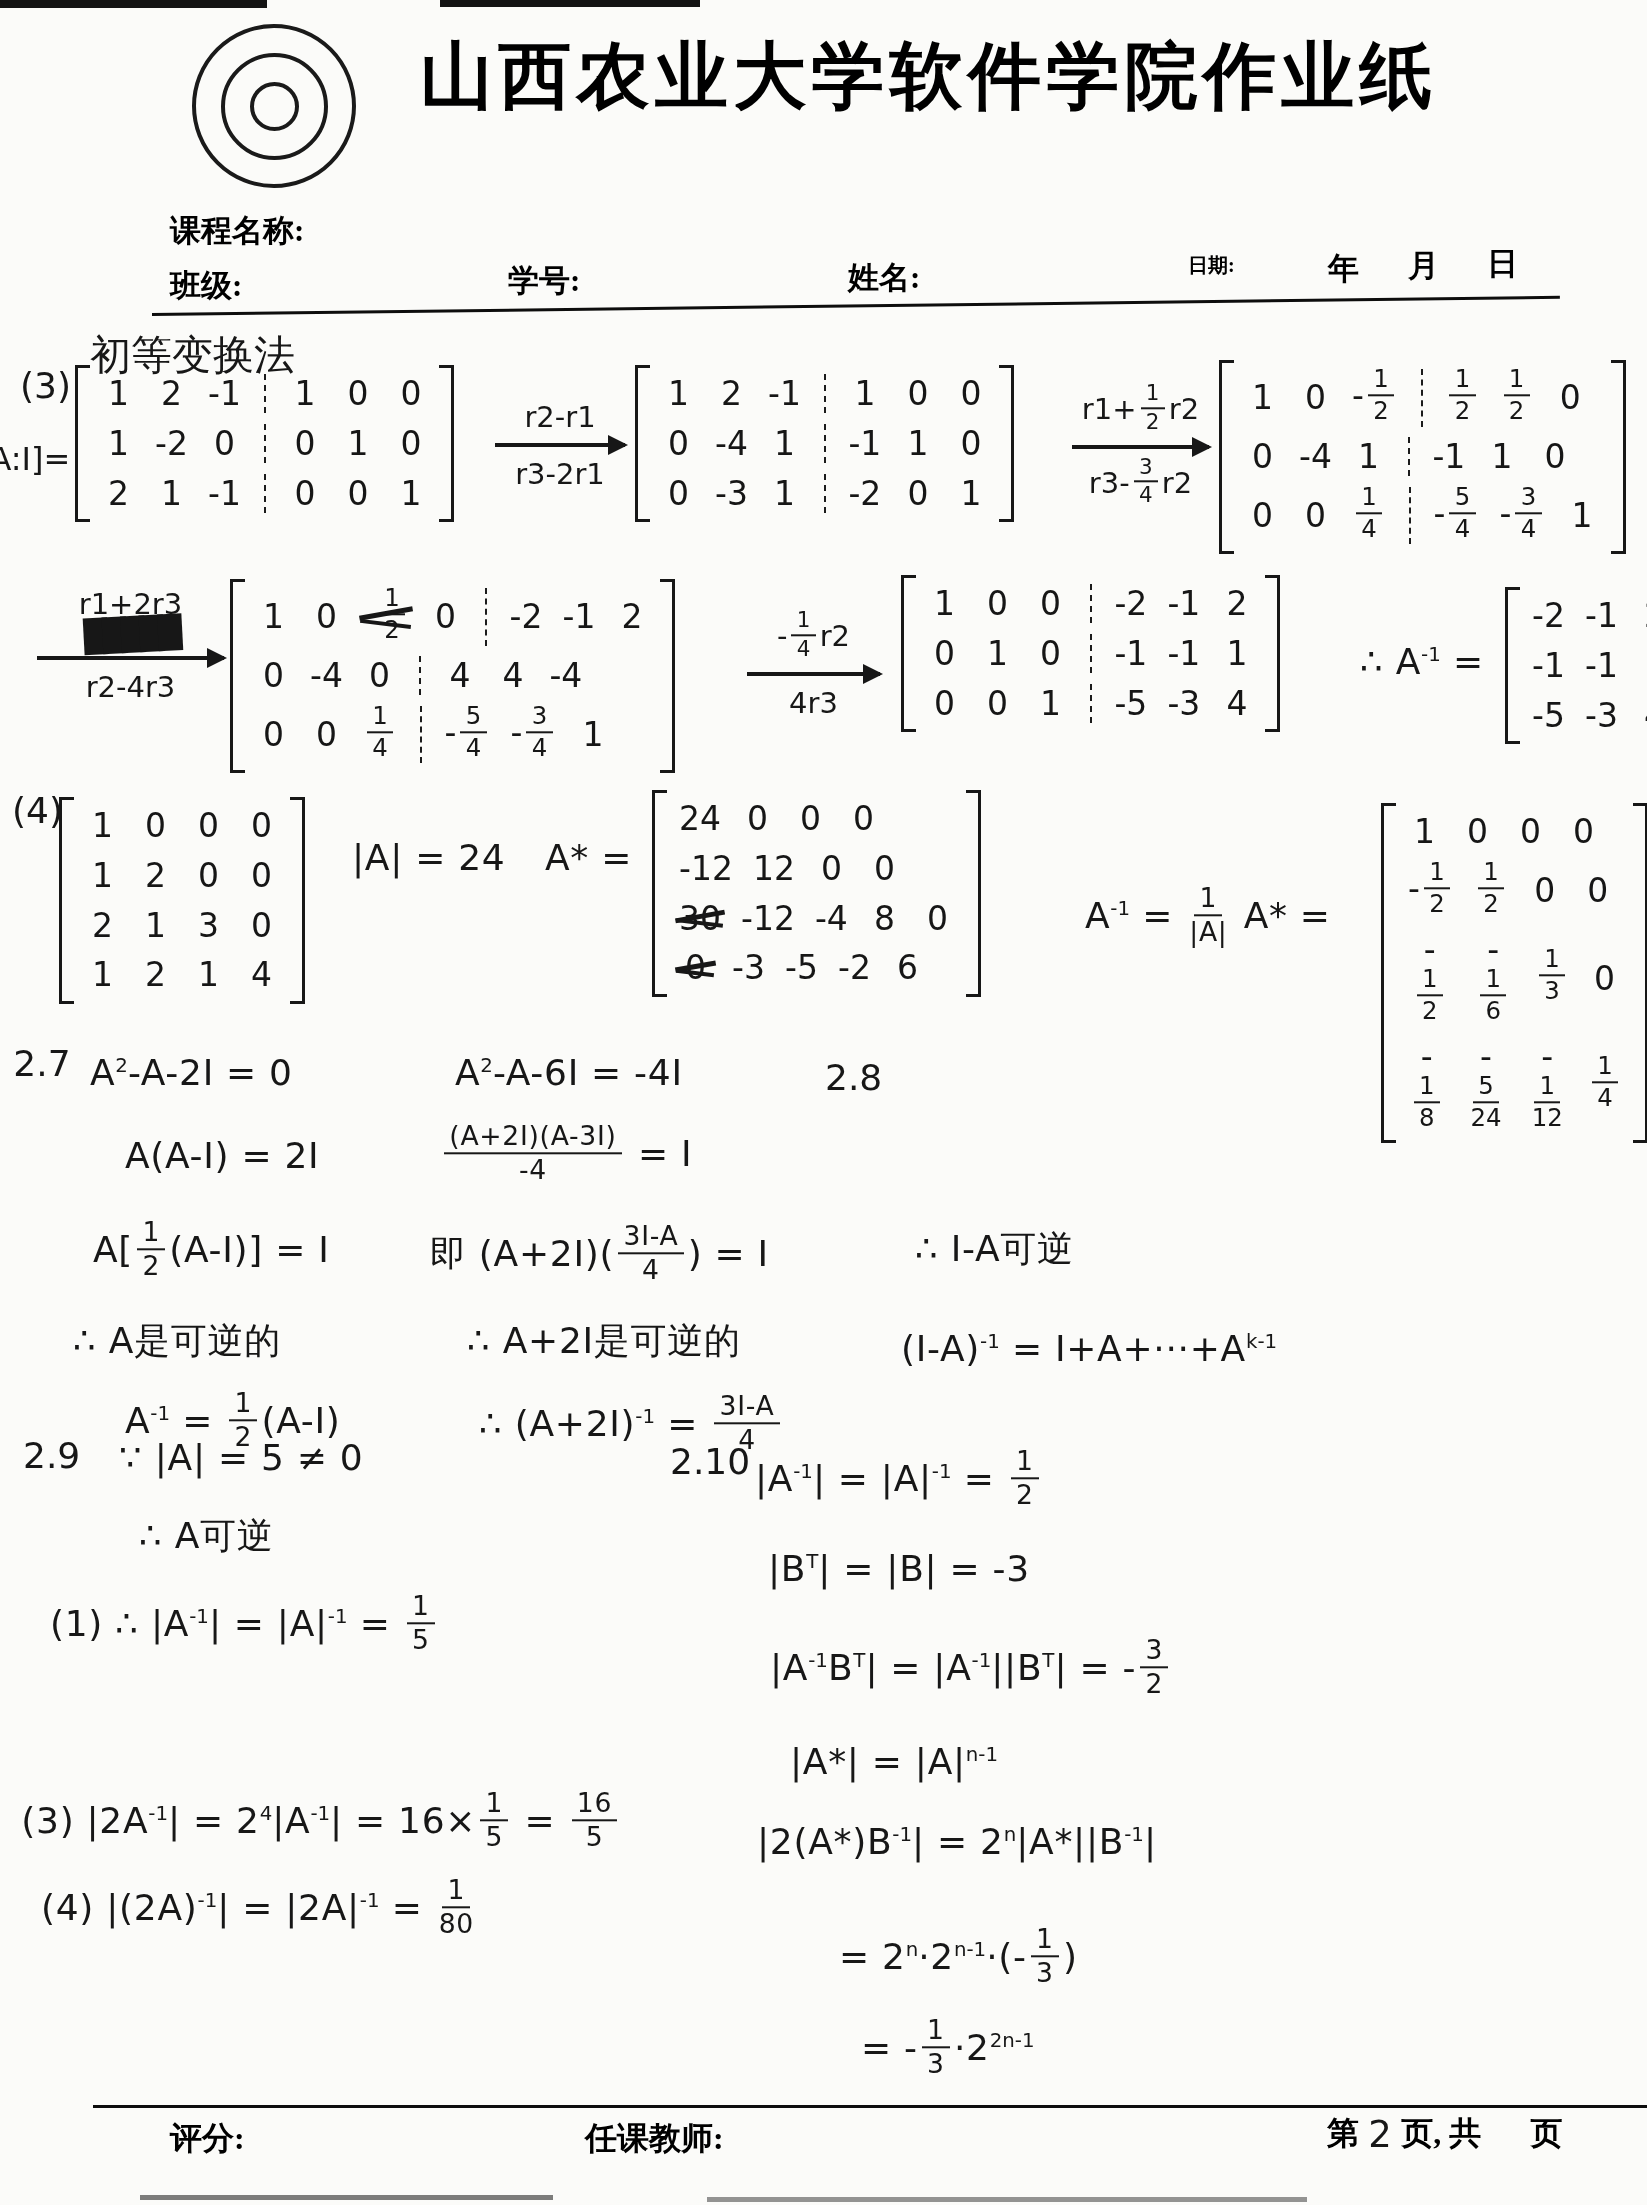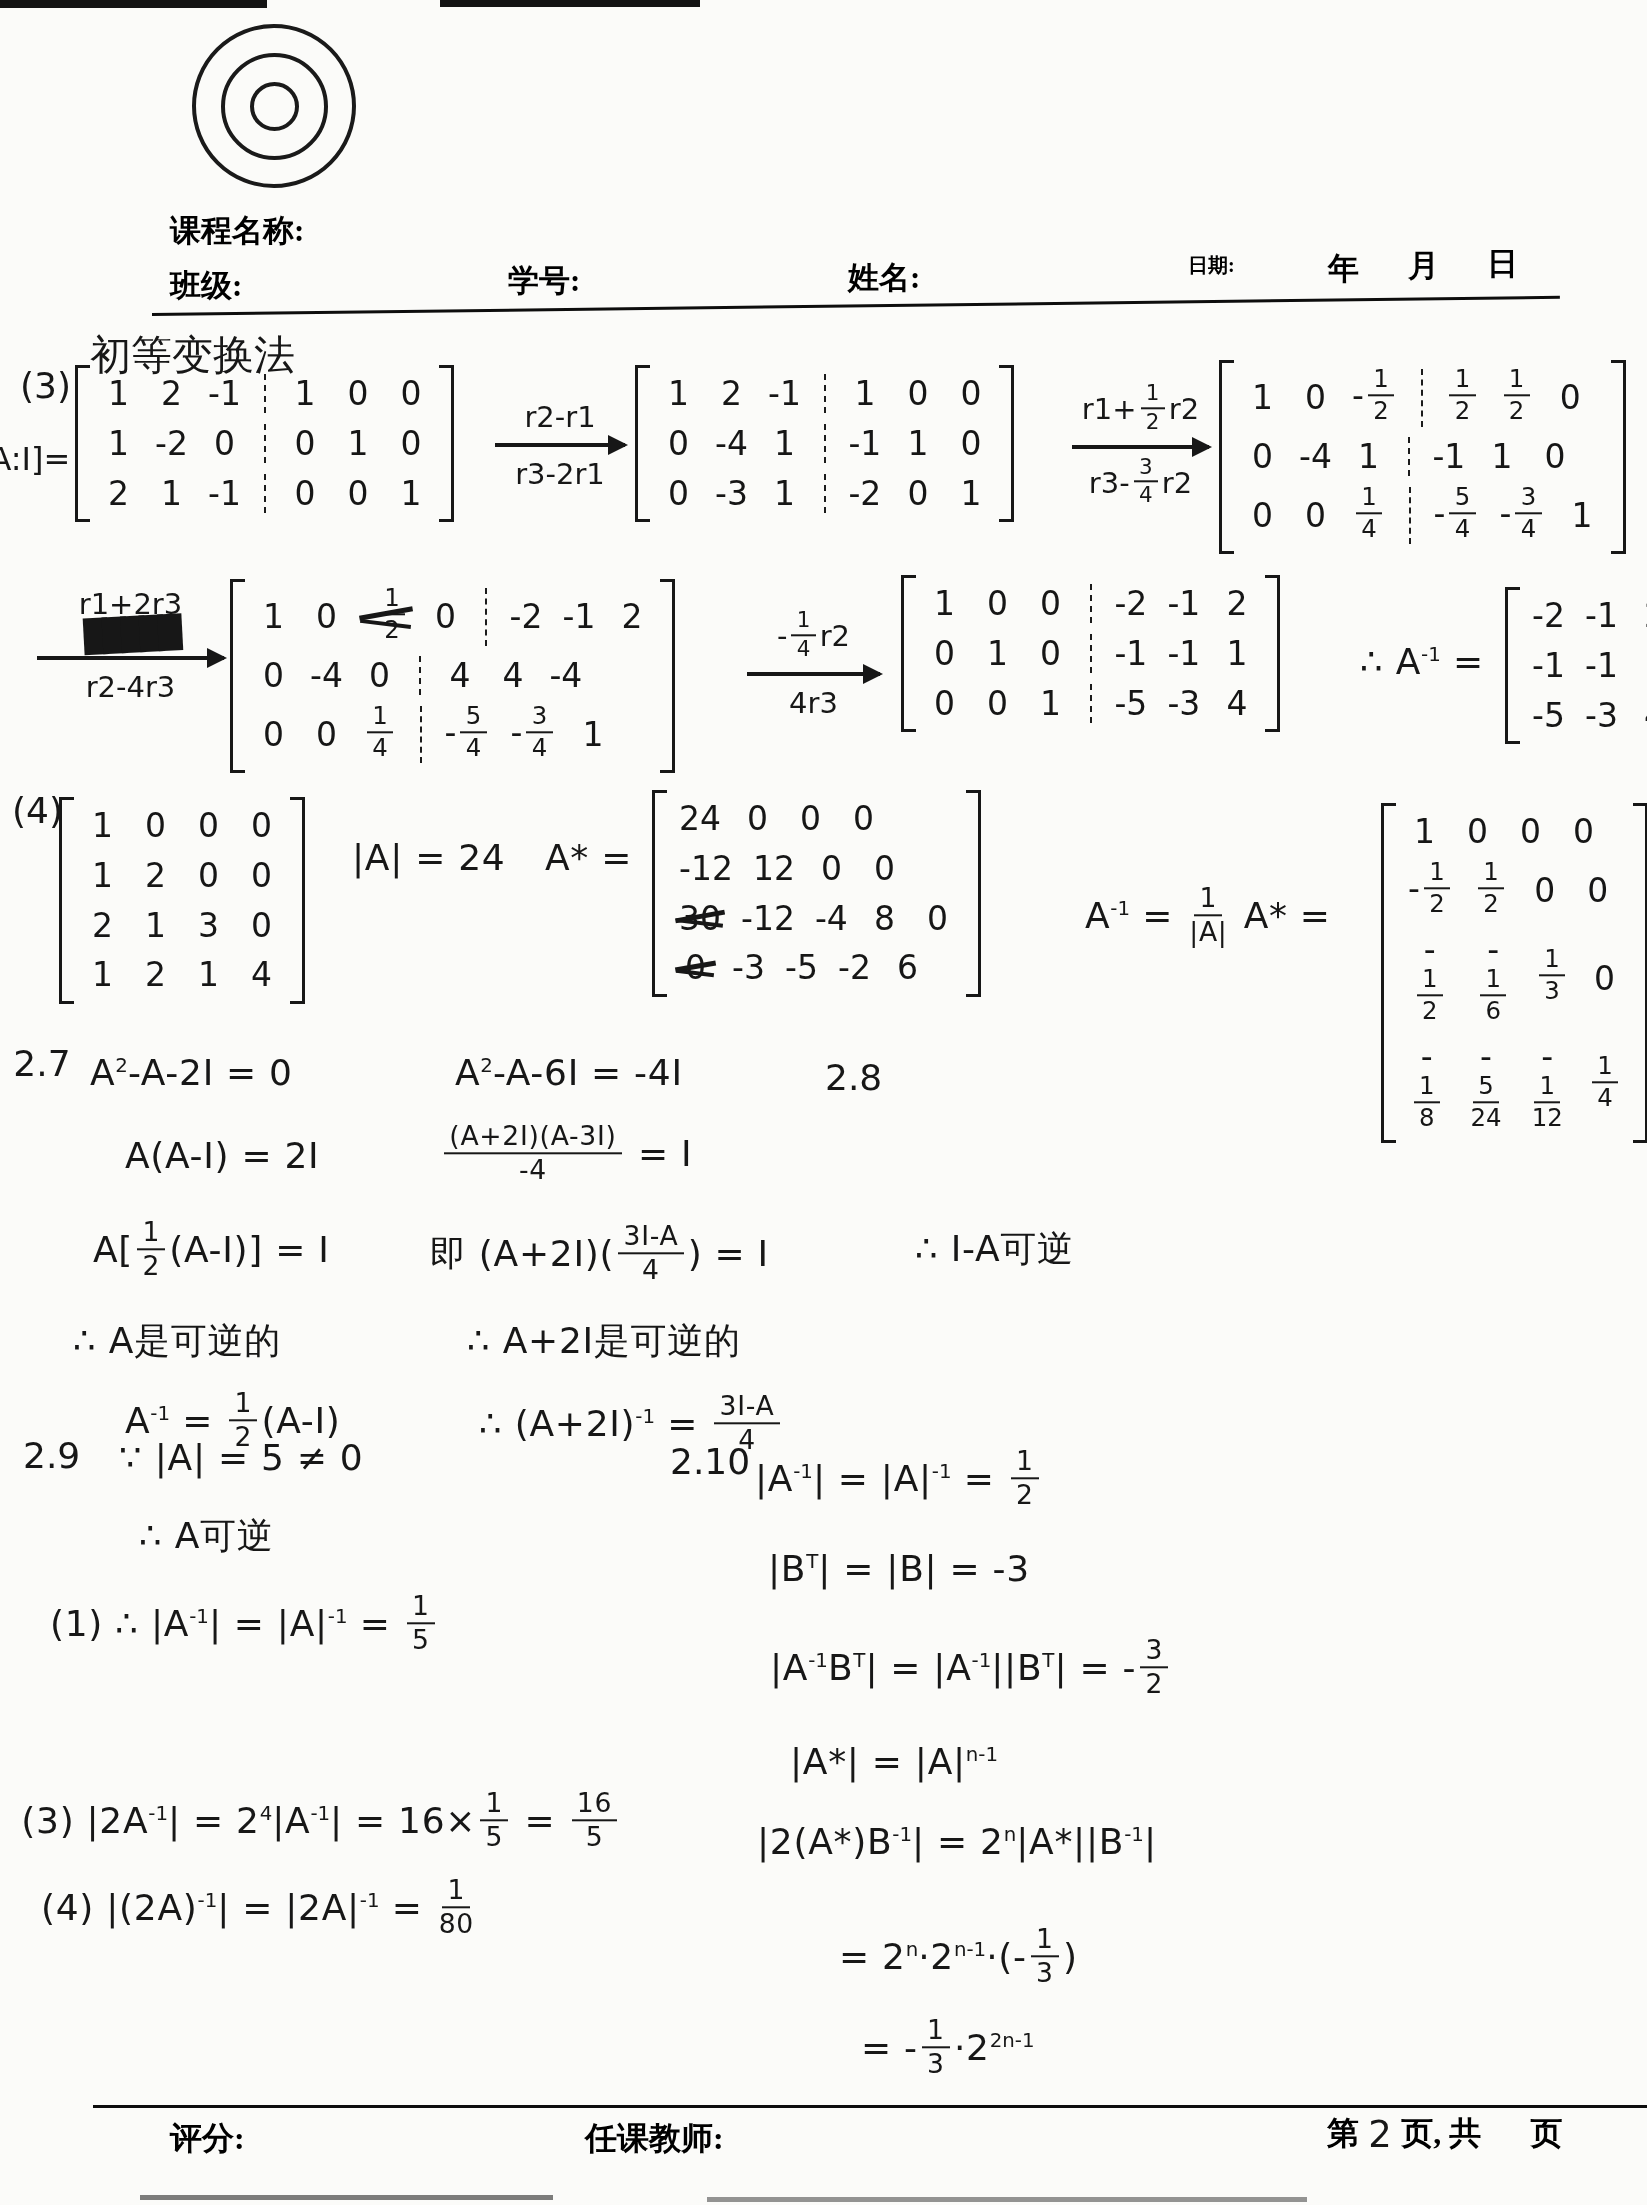--- a/index.html
+++ b/index.html
@@ -49,20 +49,21 @@
 <div id="page">
 
   <div class="abs artifact" style="left:0;top:0;width:267px;height:8px"></div>
   <div class="abs artifact" style="left:440px;top:0;width:260px;height:6.7px"></div>
 
   <div class="abs seal" style="left:192px;top:24px">
     <div class="seal-in">
       <div class="seal-core"></div>
     </div>
   </div>
+  <div class="abs print" style="left:420px;top:28px;font-size:73px;letter-spacing:5.3px;white-space:nowrap">山西农业大学软件学院作业纸</div>
 
   <div class="abs print" style="left:170px;top:210px;font-size:31px">课程名称:</div>
   <div class="abs print" style="left:170px;top:265px;font-size:31px">班级:</div>
   <div class="abs print" style="left:508px;top:260px;font-size:31px">学号:</div>
   <div class="abs print" style="left:848px;top:257px;font-size:31px">姓名:</div>
   <div class="abs print" style="left:1188px;top:252px;font-size:20px">日期:</div>
   <div class="abs print" style="left:1328px;top:248px;font-size:31px">年</div>
   <div class="abs print" style="left:1408px;top:245px;font-size:31px">月</div>
   <div class="abs print" style="left:1487px;top:243px;font-size:31px">日</div>
   <div class="abs rule" style="left:152px;top:313px;width:1408px;height:3.3px;transform:rotate(-0.7deg);transform-origin:left center"></div>
@@ -485,20 +486,21 @@
         <span class="fd">4</span>
       </span>) = I</div>
   <div class="abs hw line" style="left:467px;top:1317px">∴ A+2I是可逆的</div>
   <div class="abs hw line" style="left:479px;top:1395px">∴ (A+2I)<sup>-1</sup> = <span class="frac">
         <span class="fn">3I-A</span>
         <span class="fd">4</span>
       </span></div>
 
   <div class="abs hw" style="left:825px;top:1057px;font-size:36px">2.8</div>
   <div class="abs hw line" style="left:915px;top:1225px">∴ I-A可逆</div>
+  <div class="abs hw line" style="left:901px;top:1328px">(I-A)<sup>-1</sup> = I+A+···+A<sup>k-1</sup></div>
 
   <div class="abs hw" style="left:23px;top:1435px;font-size:36px">2.9</div>
   <div class="abs hw line" style="left:119px;top:1437px">∵ |A| = 5 ≠ 0</div>
   <div class="abs hw line" style="left:139px;top:1512px">∴ A可逆</div>
   <div class="abs hw line" style="left:50px;top:1595px">(1) ∴ |A<sup>-1</sup>| = |A|<sup>-1</sup> = <span class="frac">
         <span class="fn">1</span>
         <span class="fd">5</span>
       </span></div>
   <div class="abs hw line" style="left:21.3px;top:1792px">(3) |2A<sup>-1</sup>| = 2<sup>4</sup>|A<sup>-1</sup>| = 16×<span class="frac">
         <span class="fn">1</span>

